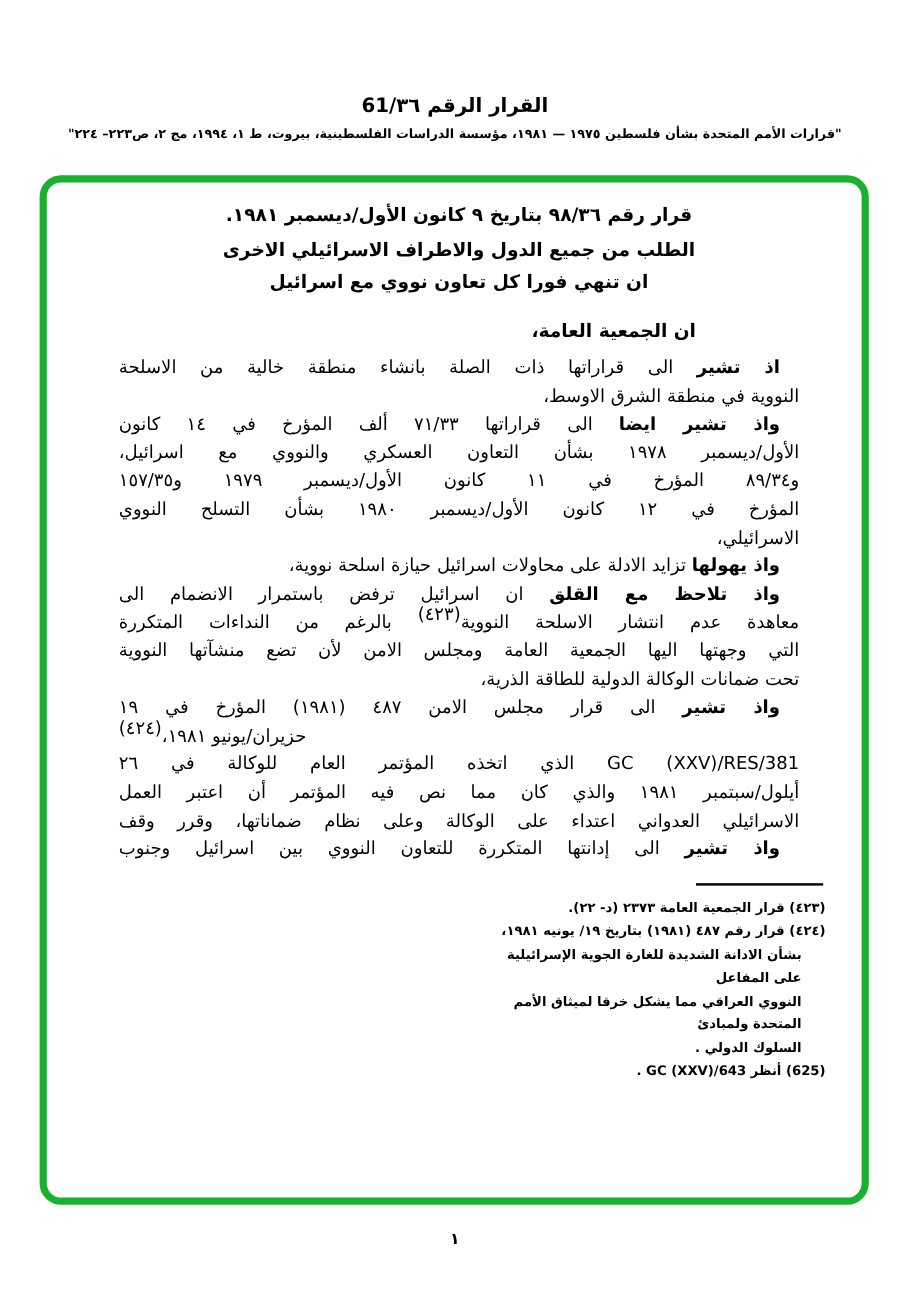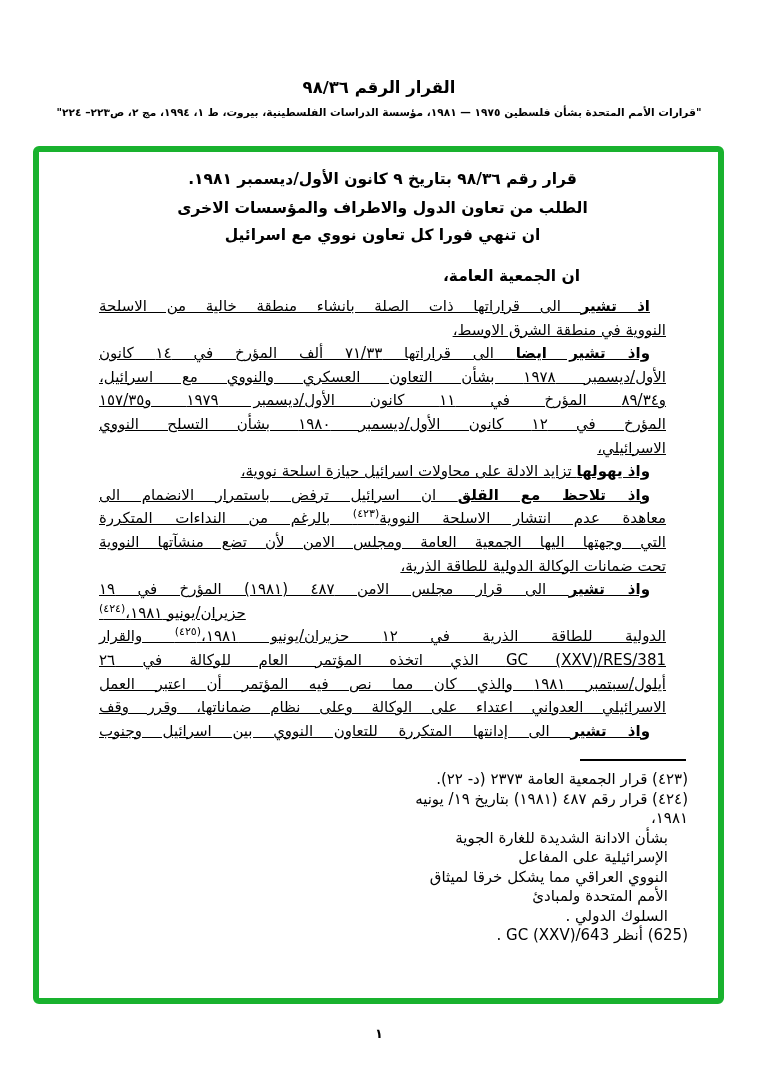--- a/index.html
+++ b/index.html
@@ -13,91 +13,90 @@
     position:absolute;top:78px;left:0;width:100%;
     text-align:center;font-weight:bold;font-size:16.5px;direction:rtl;
   }
   .hdr-src{
     position:absolute;top:106px;left:0;width:100%;
     text-align:center;font-weight:bold;font-size:10.6px;direction:rtl;
   }
   .green-box{
     position:absolute;left:33px;top:146px;
     width:679px;height:846px;
-    border:6px solid #19b22e;border-radius:6px;
+    border:6px solid #19b22e;border-radius:18px;
     background:#ffffff;
   }
   .doc{
     position:absolute;inset:0;
     padding:14px 52px 0 60px;
     direction:rtl;
   }
   .h-line{
     text-align:center;font-weight:bold;font-size:15.5px;line-height:27px;
   }
   .h-line.first{margin-bottom:2px;}
   .opening{
     padding-right:86px;font-weight:bold;
     font-size:15.5px;line-height:24px;margin:15px 0 7px 0;
   }
   .bline{
-    font-size:15px;line-height:23.6px;text-decoration:underline;
+    font-size:15px;line-height:23.6px;
   }
   .bline.j{text-align:justify;text-align-last:justify;}
   .bline.r{}
   .bline.c{text-align:left;}
   .bline.ind{padding-right:16px;}
   .bline b{font-weight:bold;}
-  .bline sup{font-size:11px;line-height:0;}
+  .bline sup{font-size:15px;line-height:0;}
   .fnblock{
     width:292px;
     margin:16px -22px 0 auto;
   }
   .fnrule{
     width:106px;height:0;border-top:2px solid #000;
     margin:0 2px 9px auto;
   }
   .fn-line{
-    font-size:15px;font-weight:normal;line-height:19.5px;
+    font-size:11px;font-weight:bold;line-height:19.5px;
     text-align:right;direction:rtl;
   }
   .fn-line.fn-ind{padding-right:20px;}
   .pagenum{
     position:absolute;top:1026px;left:0;width:100%;
     text-align:center;font-weight:bold;font-size:13px;
   }
 </style>
 </head>
 <body>
 
-<div class="hdr-title">القرار الرقم ٩٨/٣٦</div>
+<div class="hdr-title">القرار الرقم 61/٣٦</div>
 <div class="hdr-src">"قرارات الأمم المتحدة بشأن فلسطين ١٩٧٥ — ١٩٨١، مؤسسة الدراسات الفلسطينية، بيروت، ط ١، ١٩٩٤، مج ٢، ص٢٢٣– ٢٢٤"</div>
 
 <div class="green-box">
   <div class="doc">
     <div class="h-line first">قرار رقم ٩٨/٣٦ بتاريخ ٩ كانون الأول/ديسمبر ١٩٨١.</div>
-    <div class="h-line">الطلب من تعاون الدول والاطراف والمؤسسات الاخرى</div>
+    <div class="h-line">الطلب من جميع الدول والاطراف الاسرائيلي الاخرى</div>
     <div class="h-line">ان تنهي فورا كل تعاون نووي مع اسرائيل</div>
     <div class="opening">ان الجمعية العامة،</div>
     <div id="body-lines">
         <div class="bline j ind"><b>اذ تشير</b><span> الى قراراتها ذات الصلة بانشاء منطقة خالية من الاسلحة</span></div>
         <div class="bline r"><span>النووية في منطقة الشرق الاوسط،</span></div>
         <div class="bline j ind"><b>واذ تشير ايضا</b><span> الى قراراتها ٧١/٣٣ ألف المؤرخ في ١٤ كانون</span></div>
         <div class="bline j"><span>الأول/ديسمبر ١٩٧٨ بشأن التعاون العسكري والنووي مع اسرائيل،</span></div>
         <div class="bline j"><span>و٨٩/٣٤ المؤرخ في ١١ كانون الأول/ديسمبر ١٩٧٩ و١٥٧/٣٥</span></div>
         <div class="bline j"><span>المؤرخ في ١٢ كانون الأول/ديسمبر ١٩٨٠ بشأن التسلح النووي</span></div>
         <div class="bline r"><span>الاسرائيلي،</span></div>
         <div class="bline r ind"><b>واذ يهولها</b><span> تزايد الادلة على محاولات اسرائيل حيازة اسلحة نووية،</span></div>
         <div class="bline j ind"><b>واذ تلاحظ مع القلق</b><span> ان اسرائيل ترفض باستمرار الانضمام الى</span></div>
         <div class="bline j"><span>معاهدة عدم انتشار الاسلحة النووية</span><sup>(٤٢٣)</sup><span> بالرغم من النداءات المتكررة</span></div>
         <div class="bline j"><span>التي وجهتها اليها الجمعية العامة ومجلس الامن لأن تضع منشآتها النووية</span></div>
         <div class="bline r"><span>تحت ضمانات الوكالة الدولية للطاقة الذرية،</span></div>
         <div class="bline j ind"><b>واذ تشير</b><span> الى قرار مجلس الامن ٤٨٧ (١٩٨١) المؤرخ في ١٩</span></div>
         <div class="bline c"><span>حزيران/يونيو ١٩٨١،</span><sup>(٤٢٤)</sup></div>
-        <div class="bline j"><span>الدولية للطاقة الذرية في ١٢ حزيران/يونيو ١٩٨١،</span><sup>(٤٢٥)</sup><span> والقرار</span></div>
         <div class="bline j"><span>GC (XXV)/RES/381 الذي اتخذه المؤتمر العام للوكالة في ٢٦</span></div>
         <div class="bline j"><span>أيلول/سبتمبر ١٩٨١ والذي كان مما نص فيه المؤتمر أن اعتبر العمل</span></div>
         <div class="bline j"><span>الاسرائيلي العدواني اعتداء على الوكالة وعلى نظام ضماناتها، وقرر وقف</span></div>
         <div class="bline j ind"><b>واذ تشير</b><span> الى إدانتها المتكررة للتعاون النووي بين  اسرائيل وجنوب</span></div>
       </div>
     <div class="fnblock">
       <div class="fnrule"></div>
       <div id="fn-lines">
           <div class="fn-line">(٤٢٣)  قرار الجمعية العامة ٢٣٧٣ (د- ٢٢).</div>
           <div class="fn-line">(٤٢٤) قرار رقم ٤٨٧ (١٩٨١) بتاريخ ١٩/ يونيه ١٩٨١،</div>

